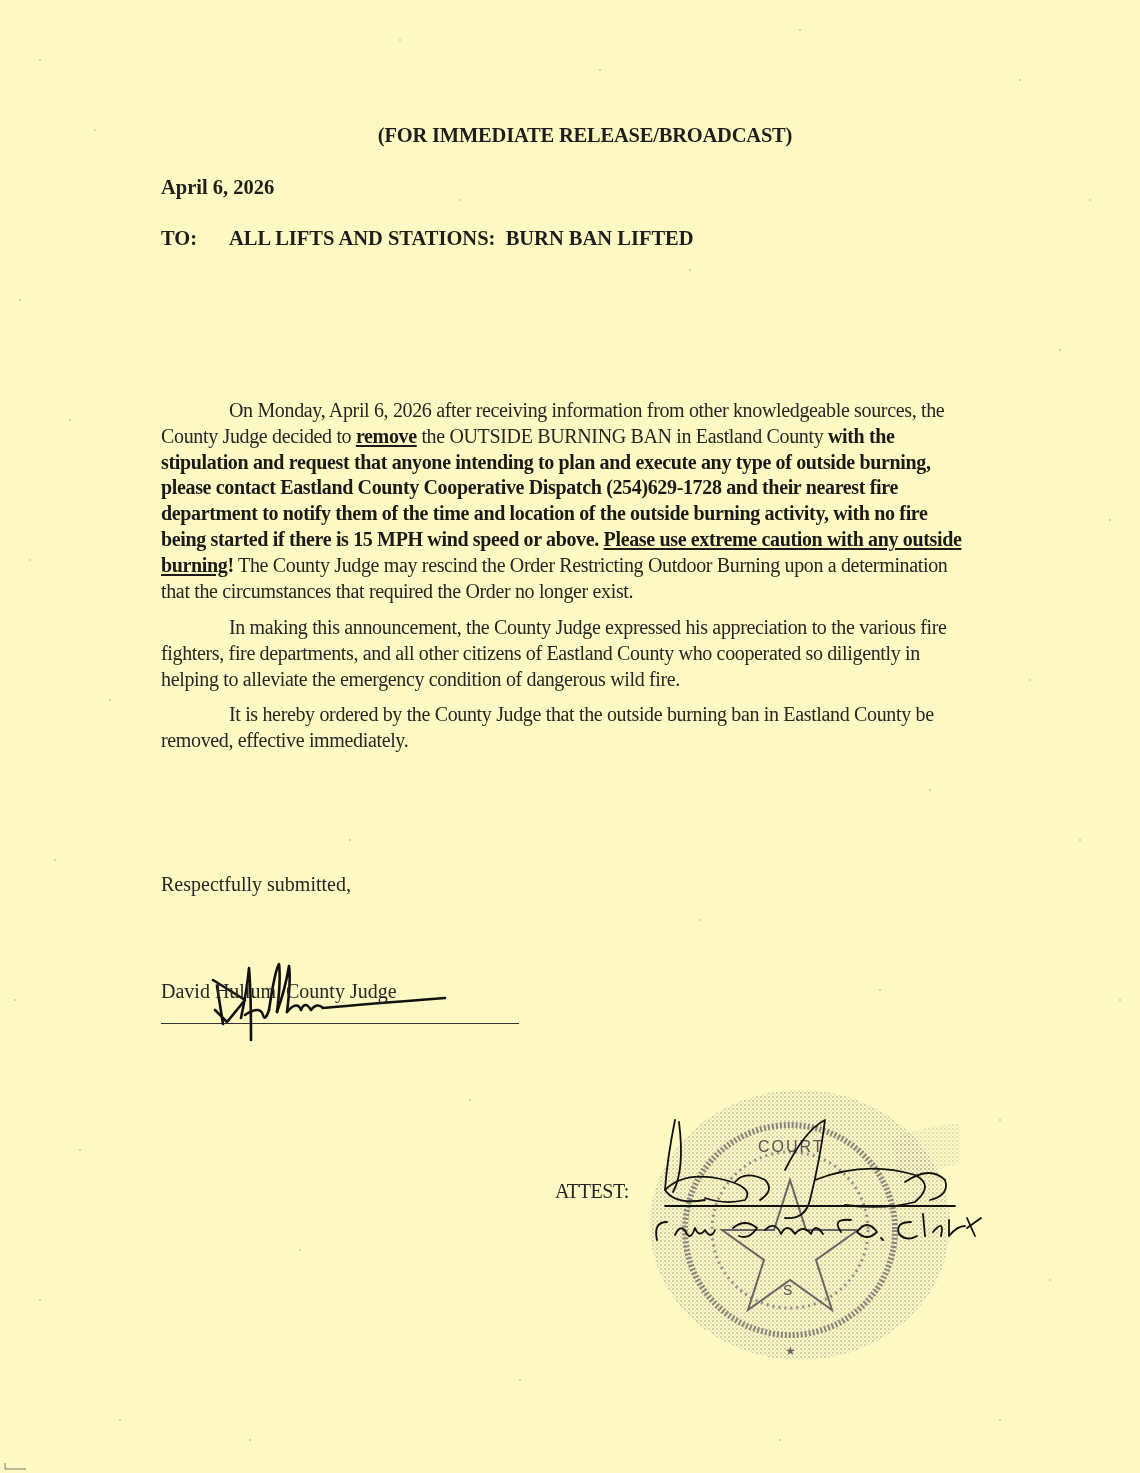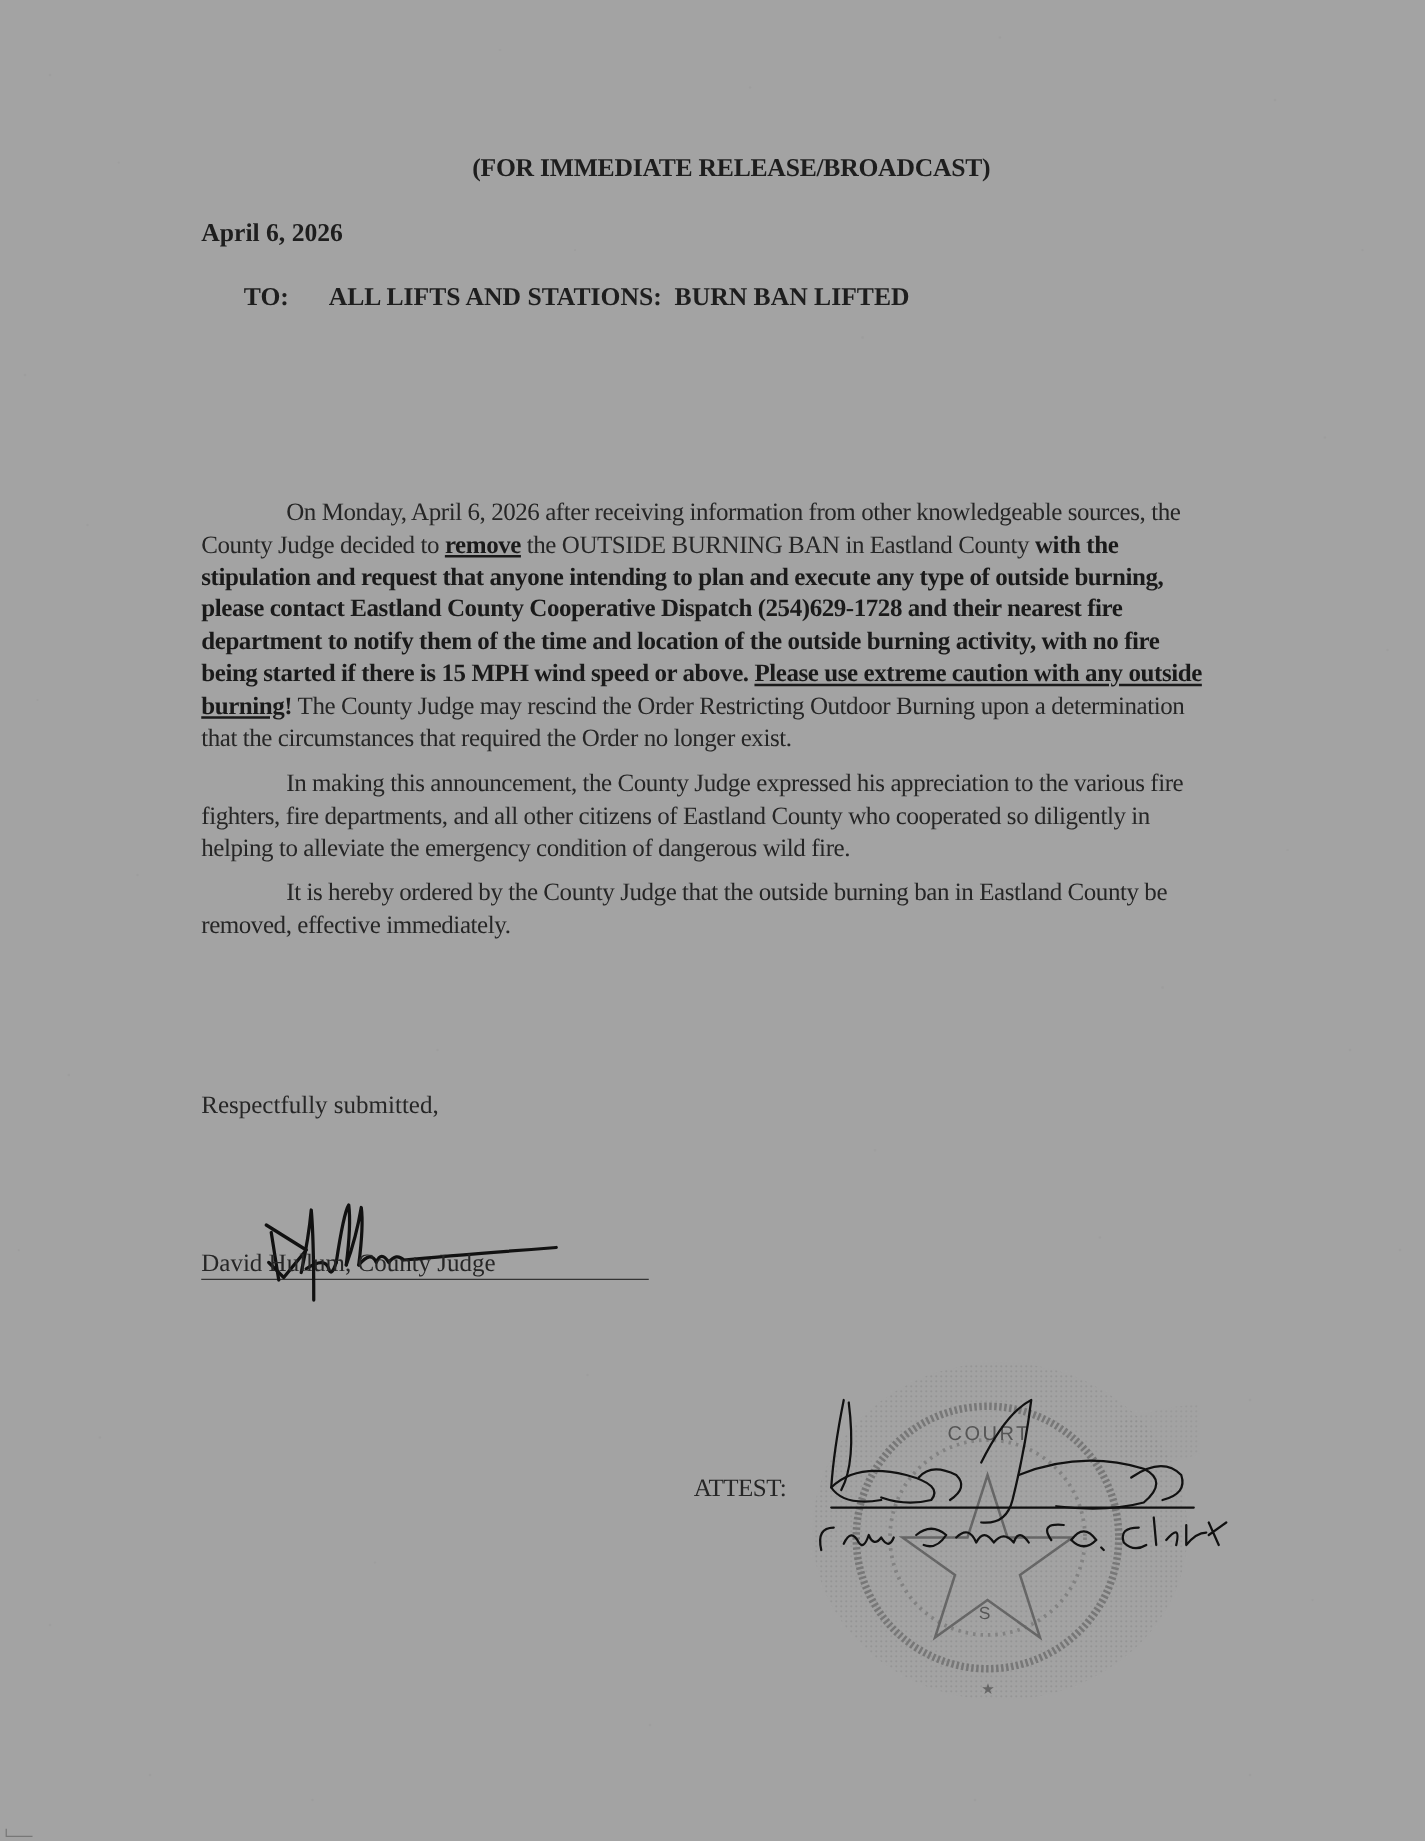--- a/index.html
+++ b/index.html
@@ -11,21 +11,21 @@
     width: 1140px;
     height: 1473px;
     position: relative;
     overflow: hidden;
     font-family: "Liberation Serif", "DejaVu Serif", serif;
     color: #1e1e1e;
   }
   .page {
     position: absolute;
     inset: 0;
-    background: #a3a3a3;
+    background: #fef9c3;
   }
   .speckles {
     position: absolute;
     inset: 0;
     pointer-events: none;
   }
   .release-line {
     position: absolute;
     top: 124px;
     left: 0;
@@ -45,21 +45,21 @@
     font-size: 20.5px;
   }
   .to-line {
     position: absolute;
     top: 227px;
     left: 161px;
     font-weight: bold;
     font-size: 20.5px;
     white-space: pre;
   }
-  .to-line .to-label { display: inline-block; width: 68px; margin-left: 34px; }
+  .to-line .to-label { display: inline-block; width: 68px; }
   .headline {
     position: absolute;
     top: 303px;
     left: 321px;
     font-weight: bold;
     font-size: 20.5px;
     text-decoration: underline;
     text-decoration-thickness: 2px;
     text-underline-offset: 3px;
     letter-spacing: -0.3px;
@@ -96,21 +96,21 @@
   }
   .judge-sig {
     position: absolute;
     left: 205px;
     top: 960px;
     width: 260px;
     height: 100px;
   }
   .judge-name {
     position: absolute;
-    top: 1000px;
+    top: 980px;
     left: 161px;
     font-size: 20px;
     color: #262626;
   }
   .seal {
     position: absolute;
     left: 640px;
     top: 1080px;
     width: 320px;
     height: 290px;

